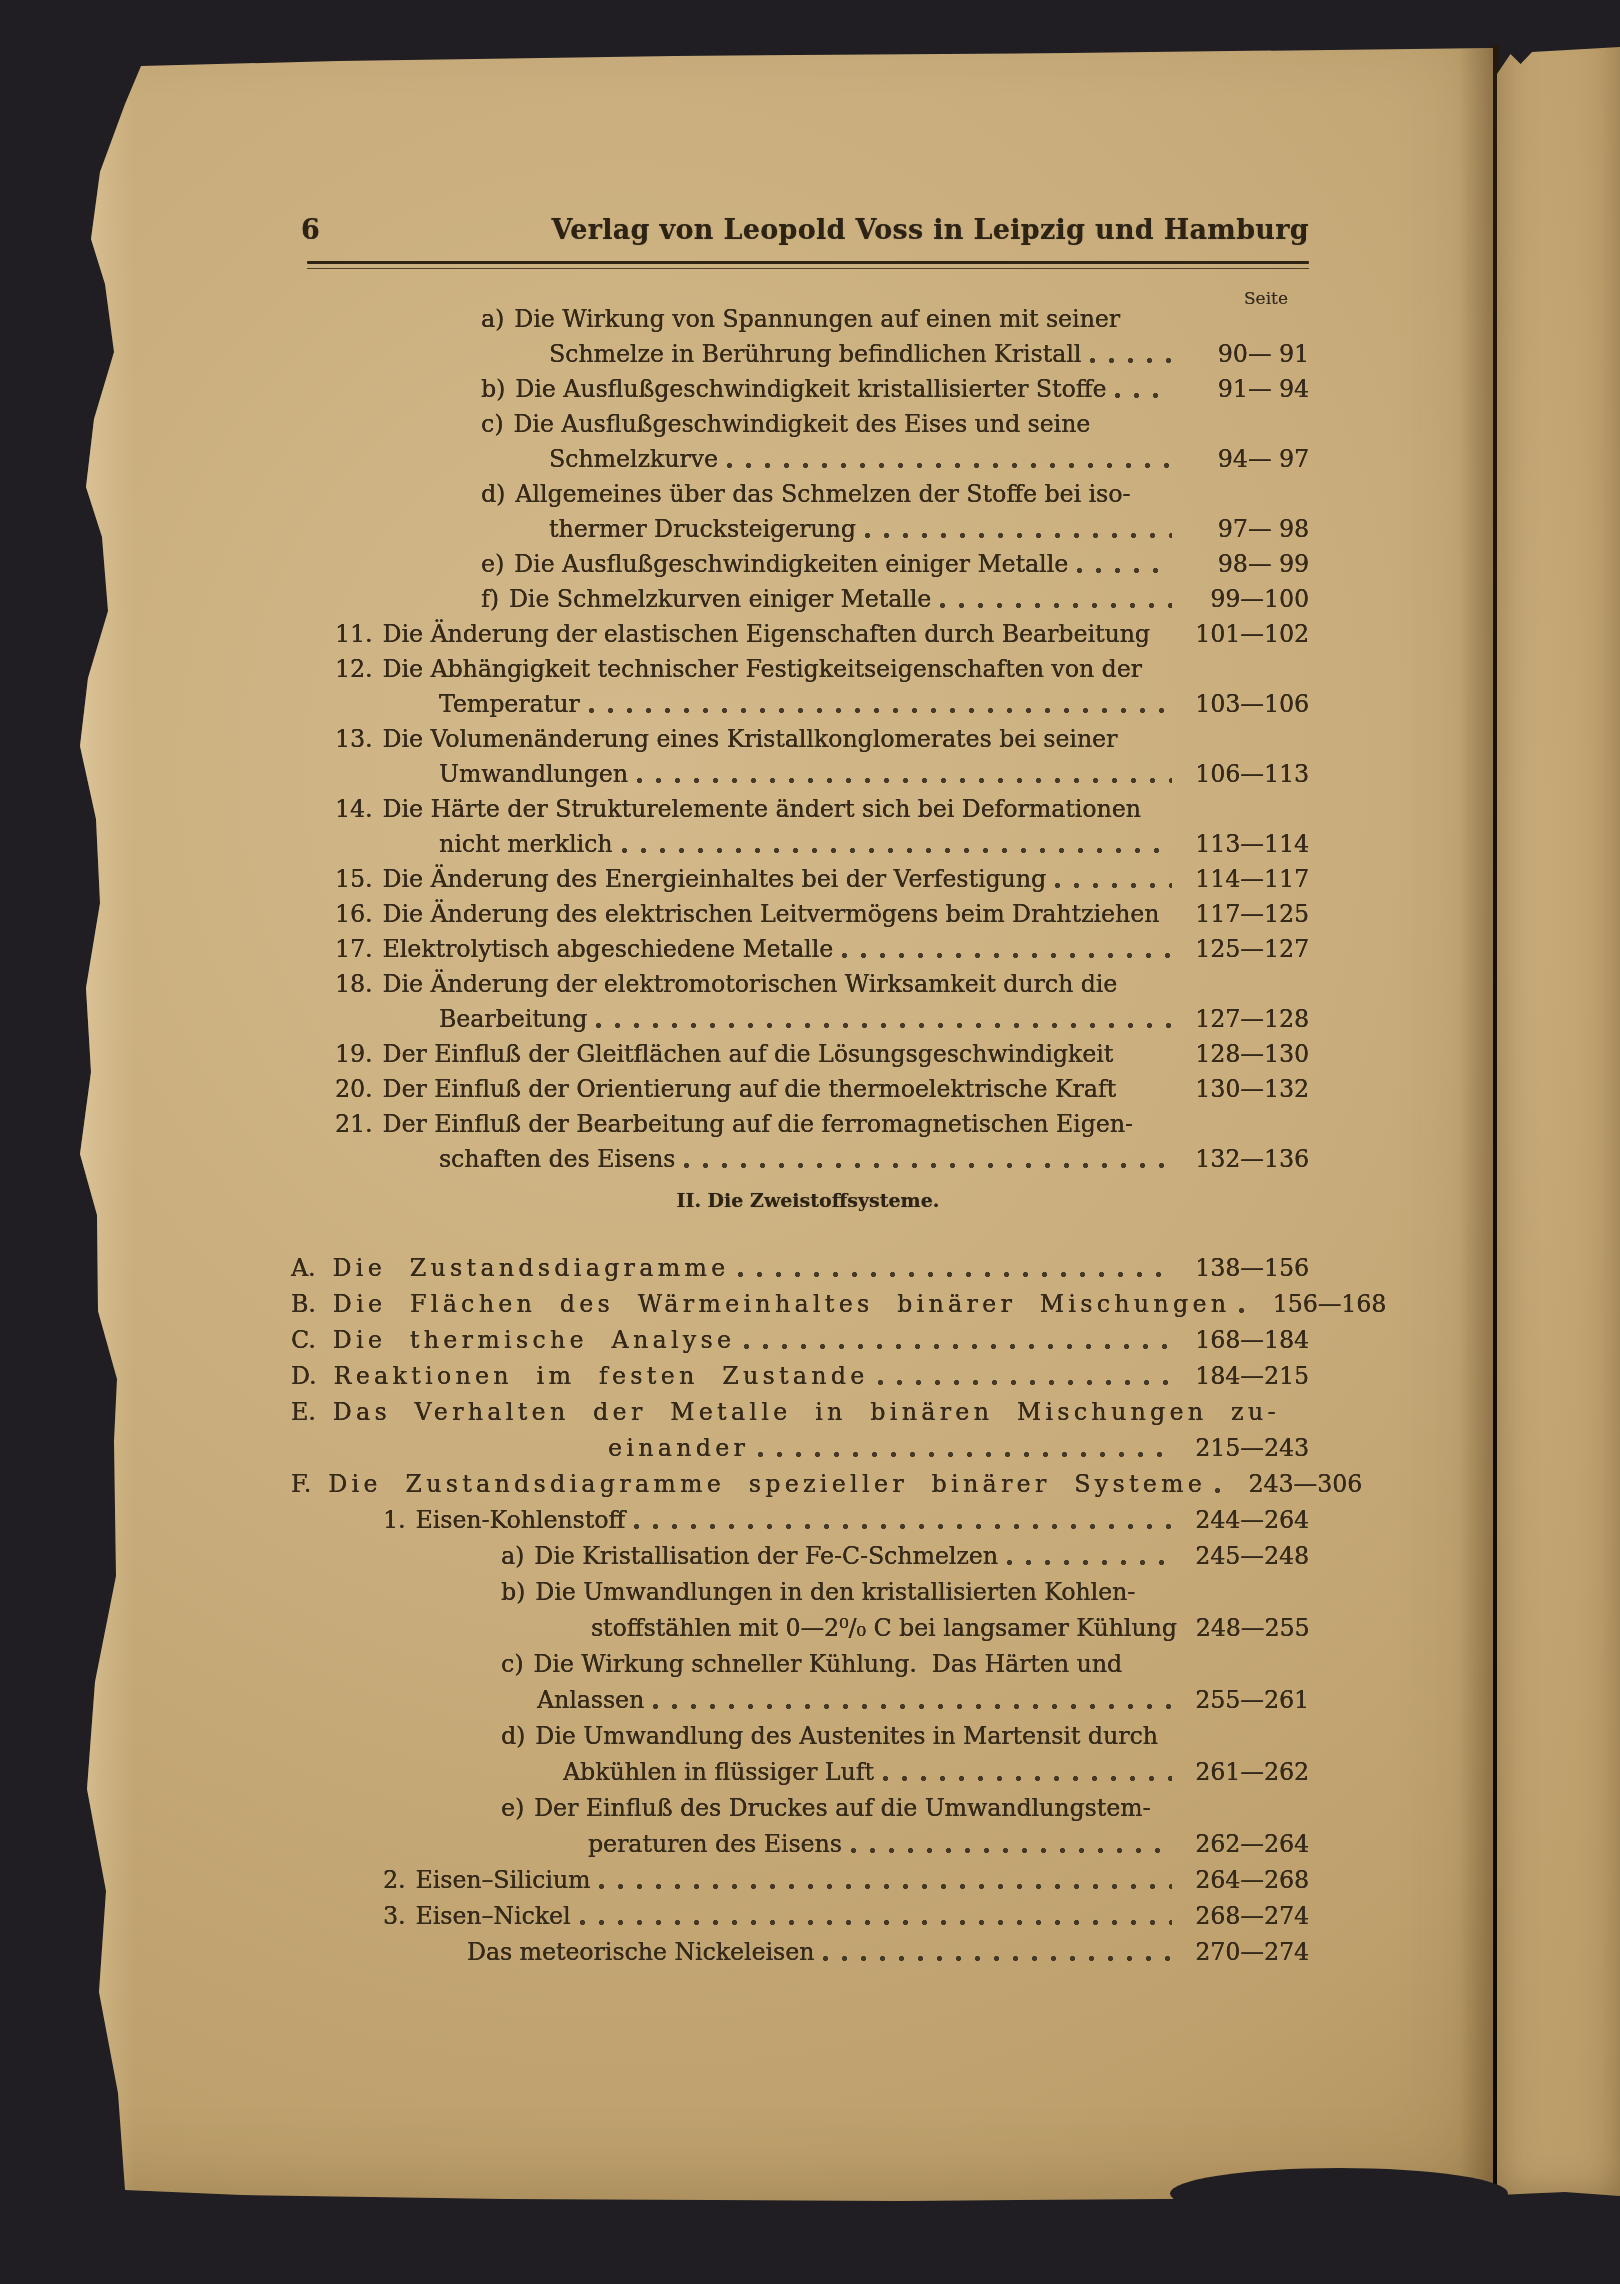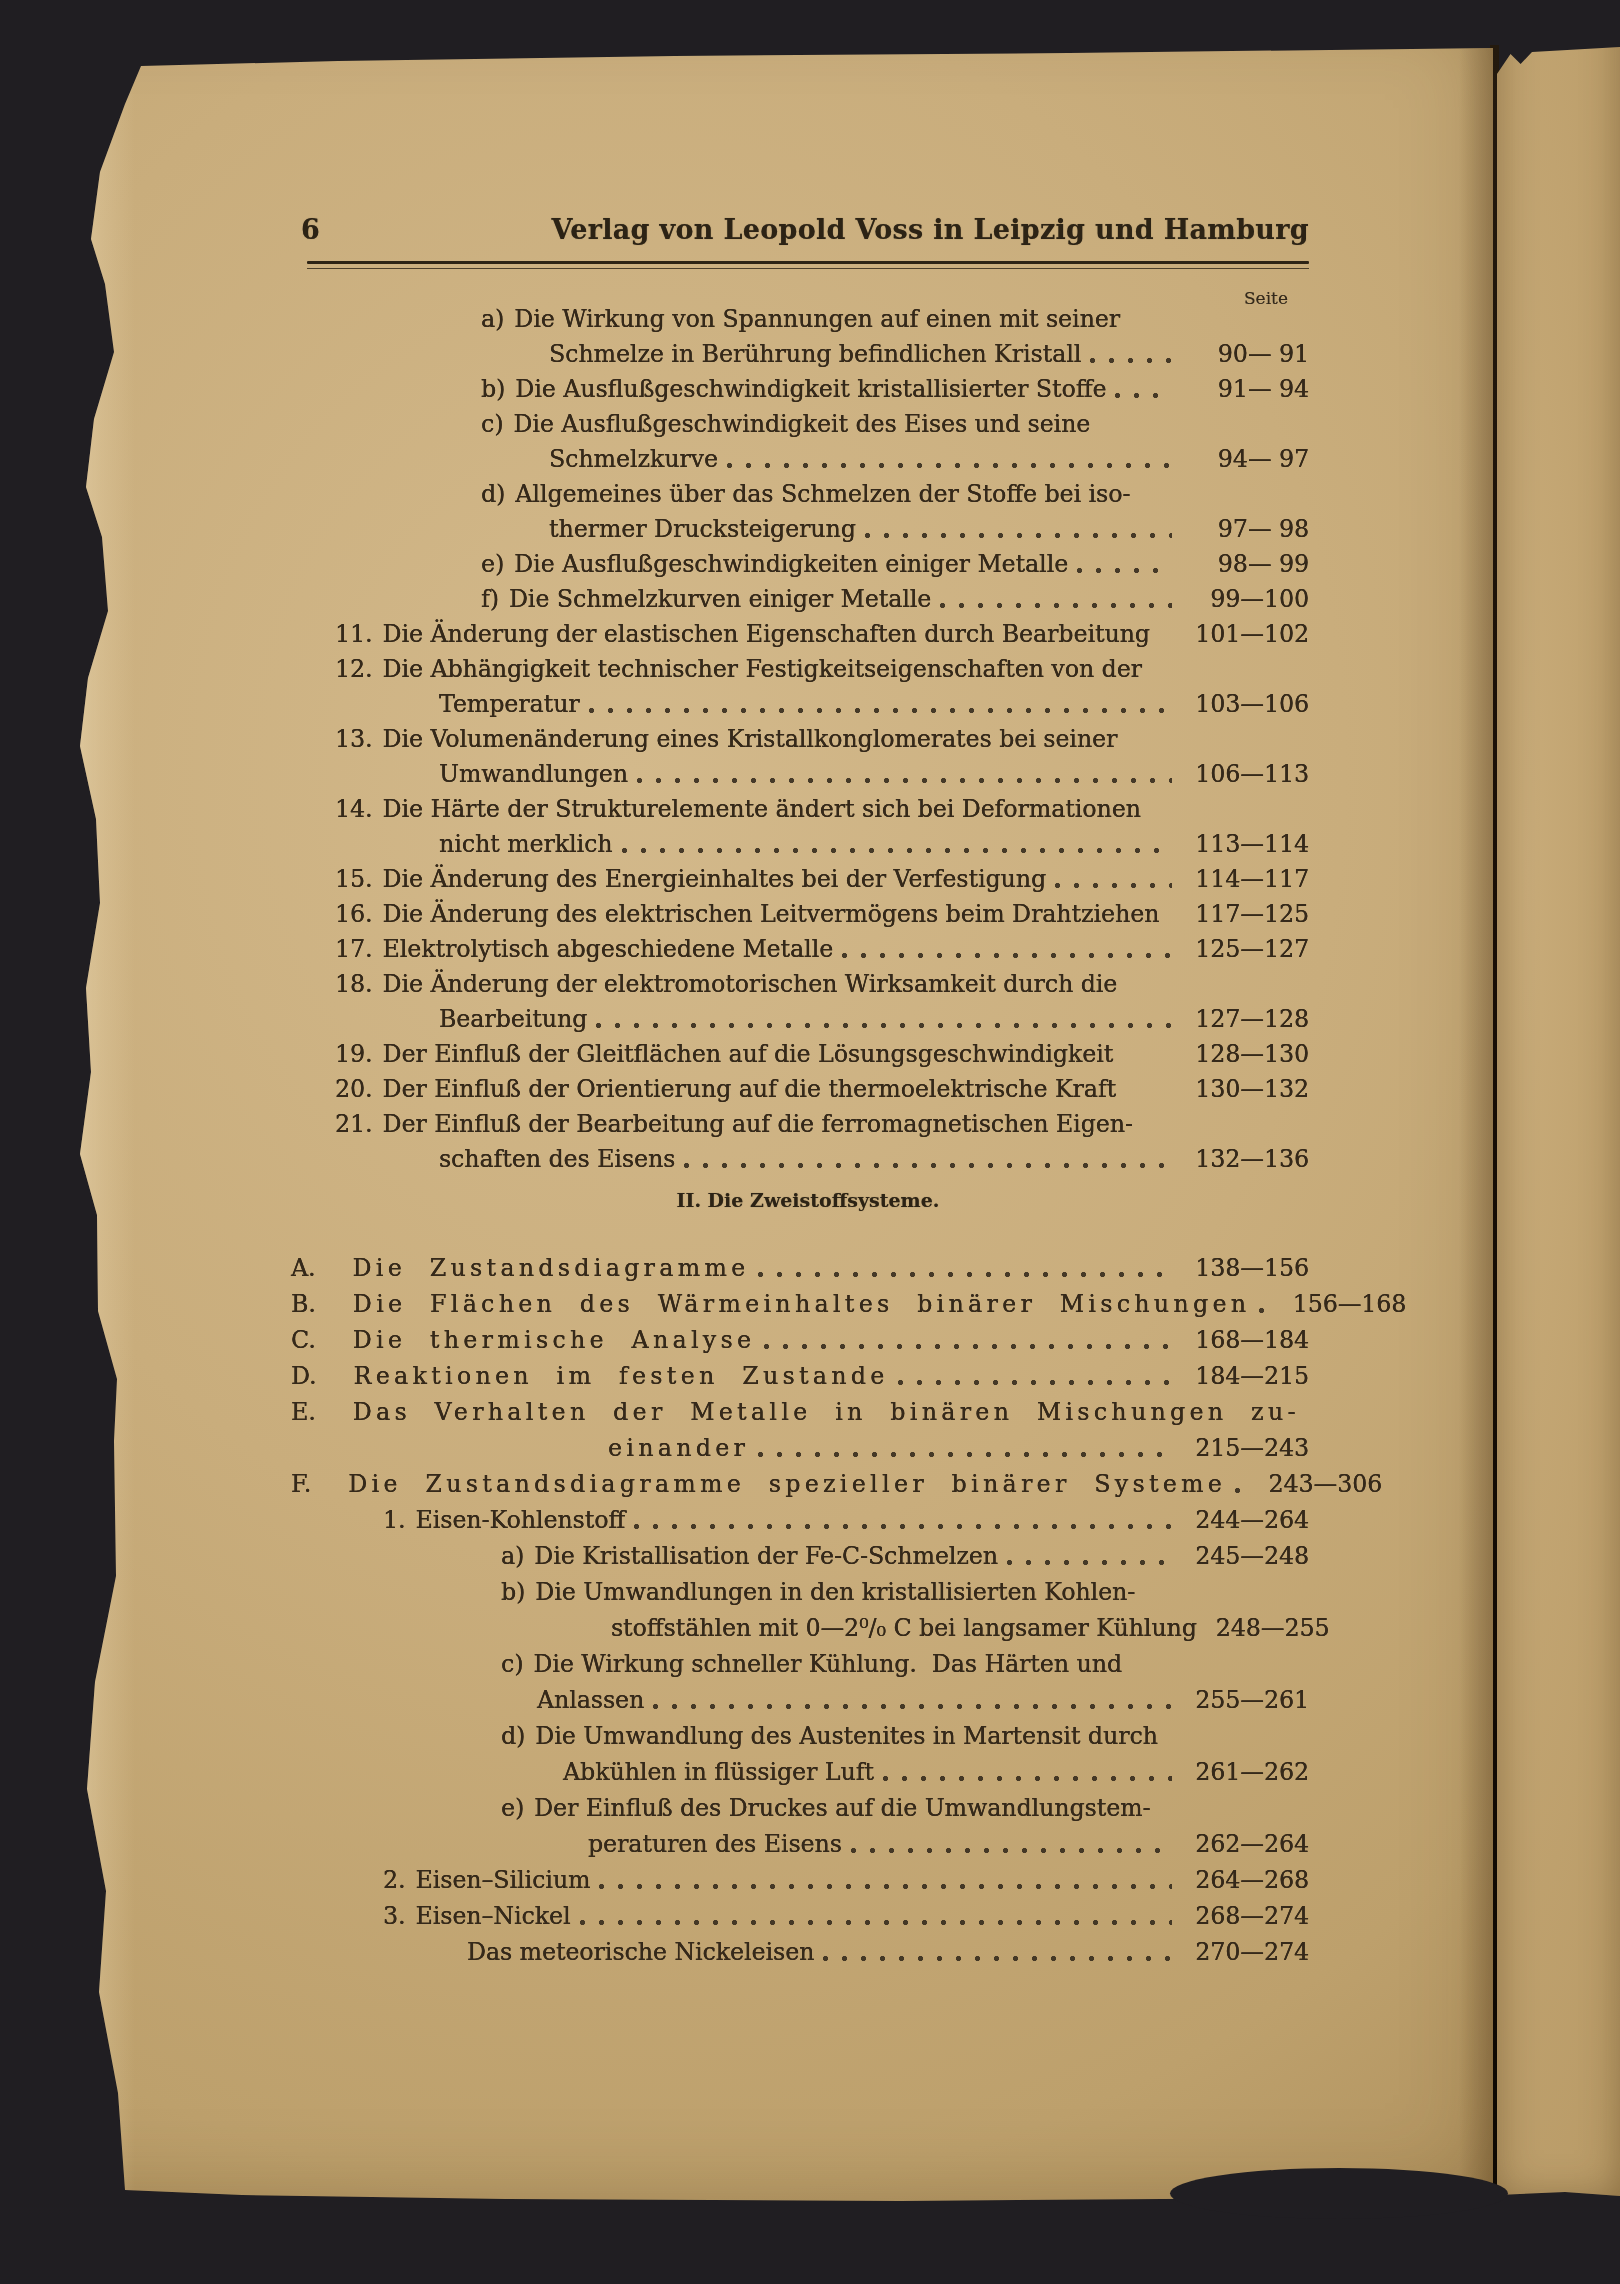--- a/index.html
+++ b/index.html
@@ -88,26 +88,26 @@
   
   .row-letter  {padding-left:481px;}
   .row-letter2 {padding-left:549px;align-items:flex-end;}
   .row-num     {padding-left:335px;}
   .row-num2    {padding-left:439px;}
   .row-alpha   {padding-left:291px;}
   .row-alpha2  {padding-left:608px;}
   .row-one     {padding-left:383px;}
   .row-sub     {padding-left:501px;}
   .row-sub2a   {padding-left:537px;align-items:flex-end;}
-  .row-sub2b   {padding-left:591px;margin-left:20px;}
+  .row-sub2b   {padding-left:591px;}
   .row-sub2c   {padding-left:563px;}
   .row-sub2d   {padding-left:588px;}
   .row-das     {padding-left:467px;}
   .row-alpha .lbl{margin-right:17px;}
-  .row-alpha .txt{letter-spacing:.185em;word-spacing:.5em;margin-left:20px;}
+  .row-alpha .txt{letter-spacing:.185em;word-spacing:.5em;}
   .row-alpha2 .txt{letter-spacing:.185em;word-spacing:.5em;}
   .section-heading{
     position:absolute;left:307px;top:1186px;width:1002px;height:29px;line-height:29px;
     text-align:center;font-size:19px;font-weight:bold;color:#2c2315;
     text-shadow:0 0 0.8px rgba(44,35,21,.5);
   }
 </style>
 </head>
 <body>
 

